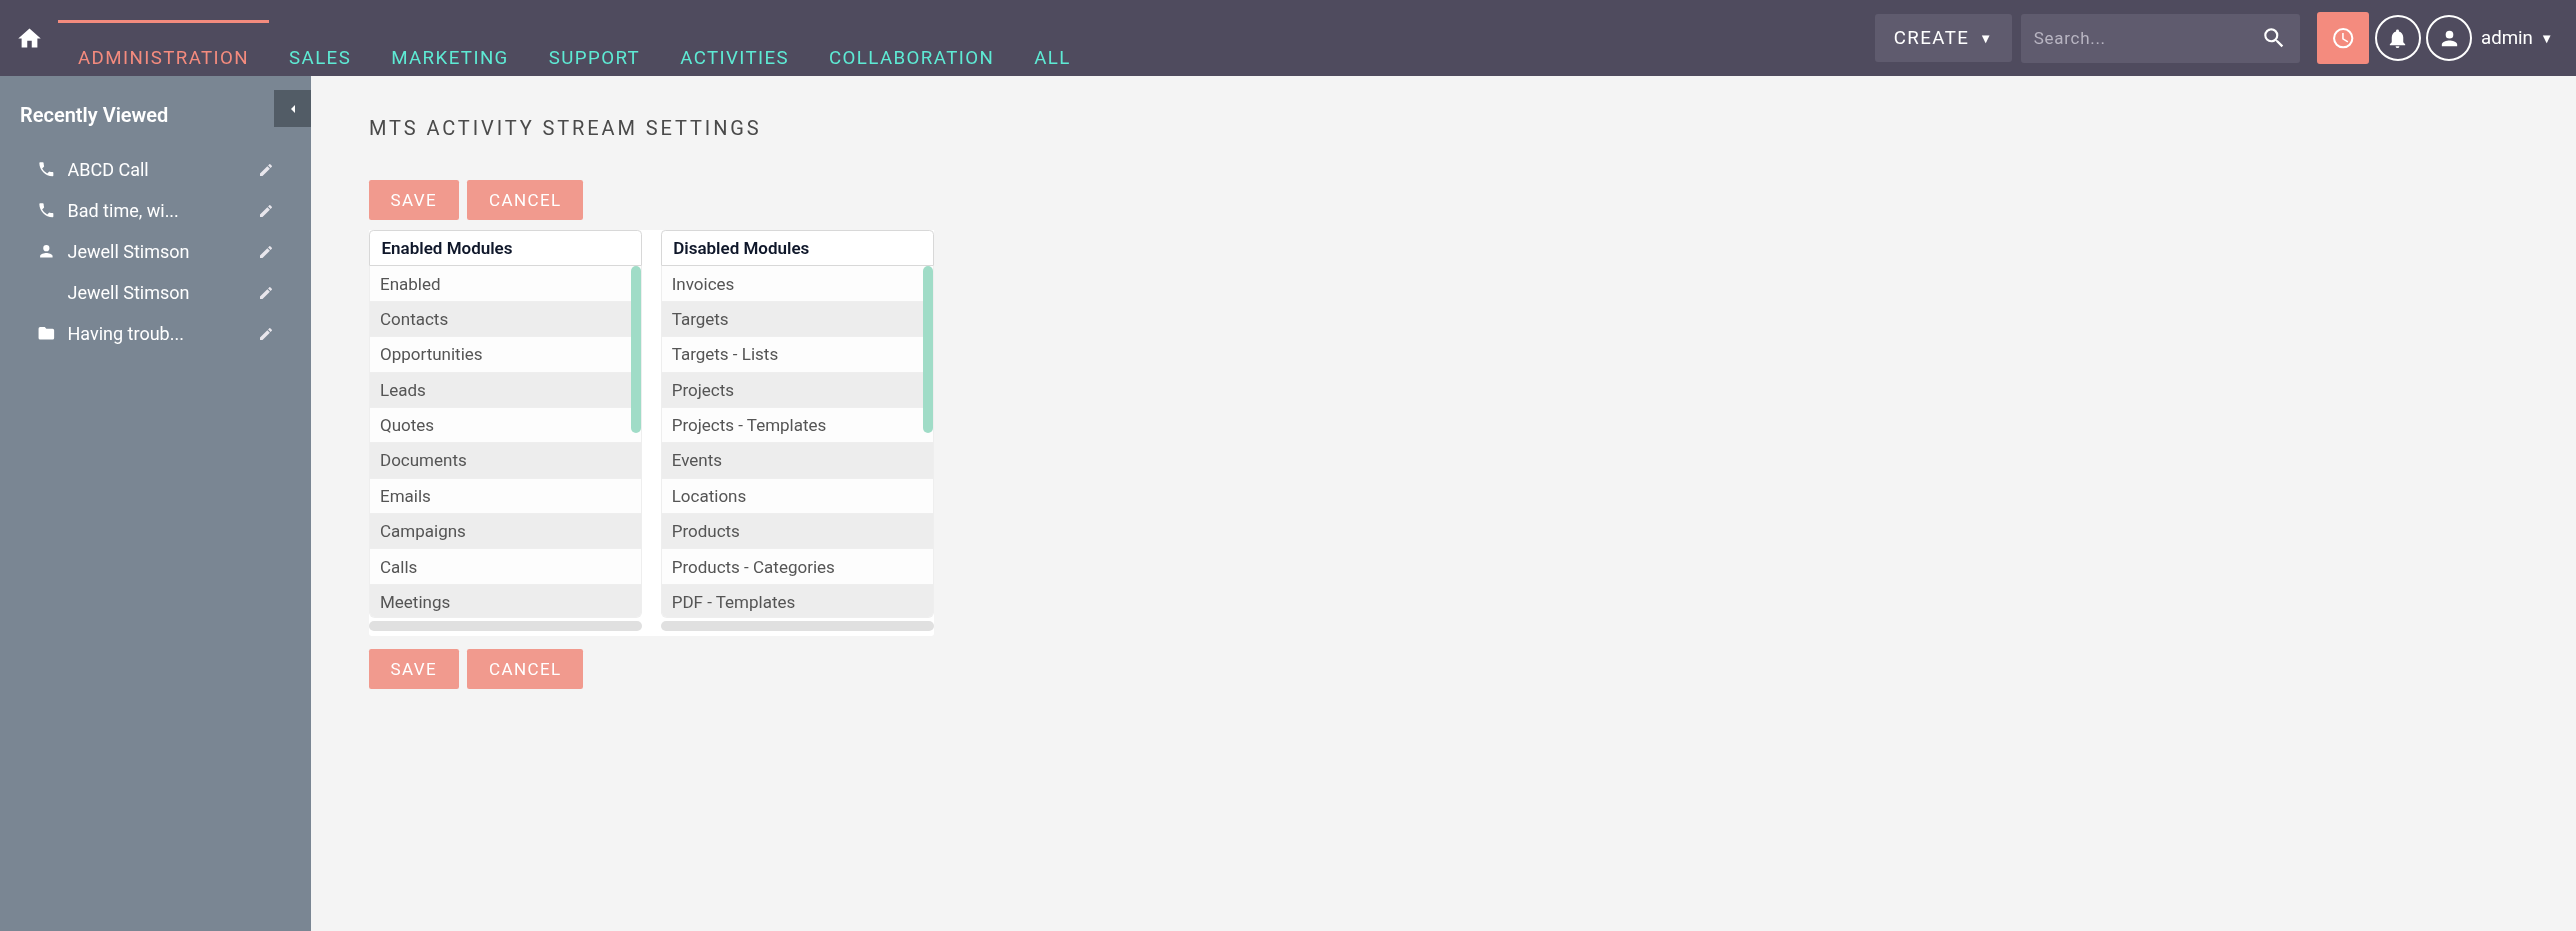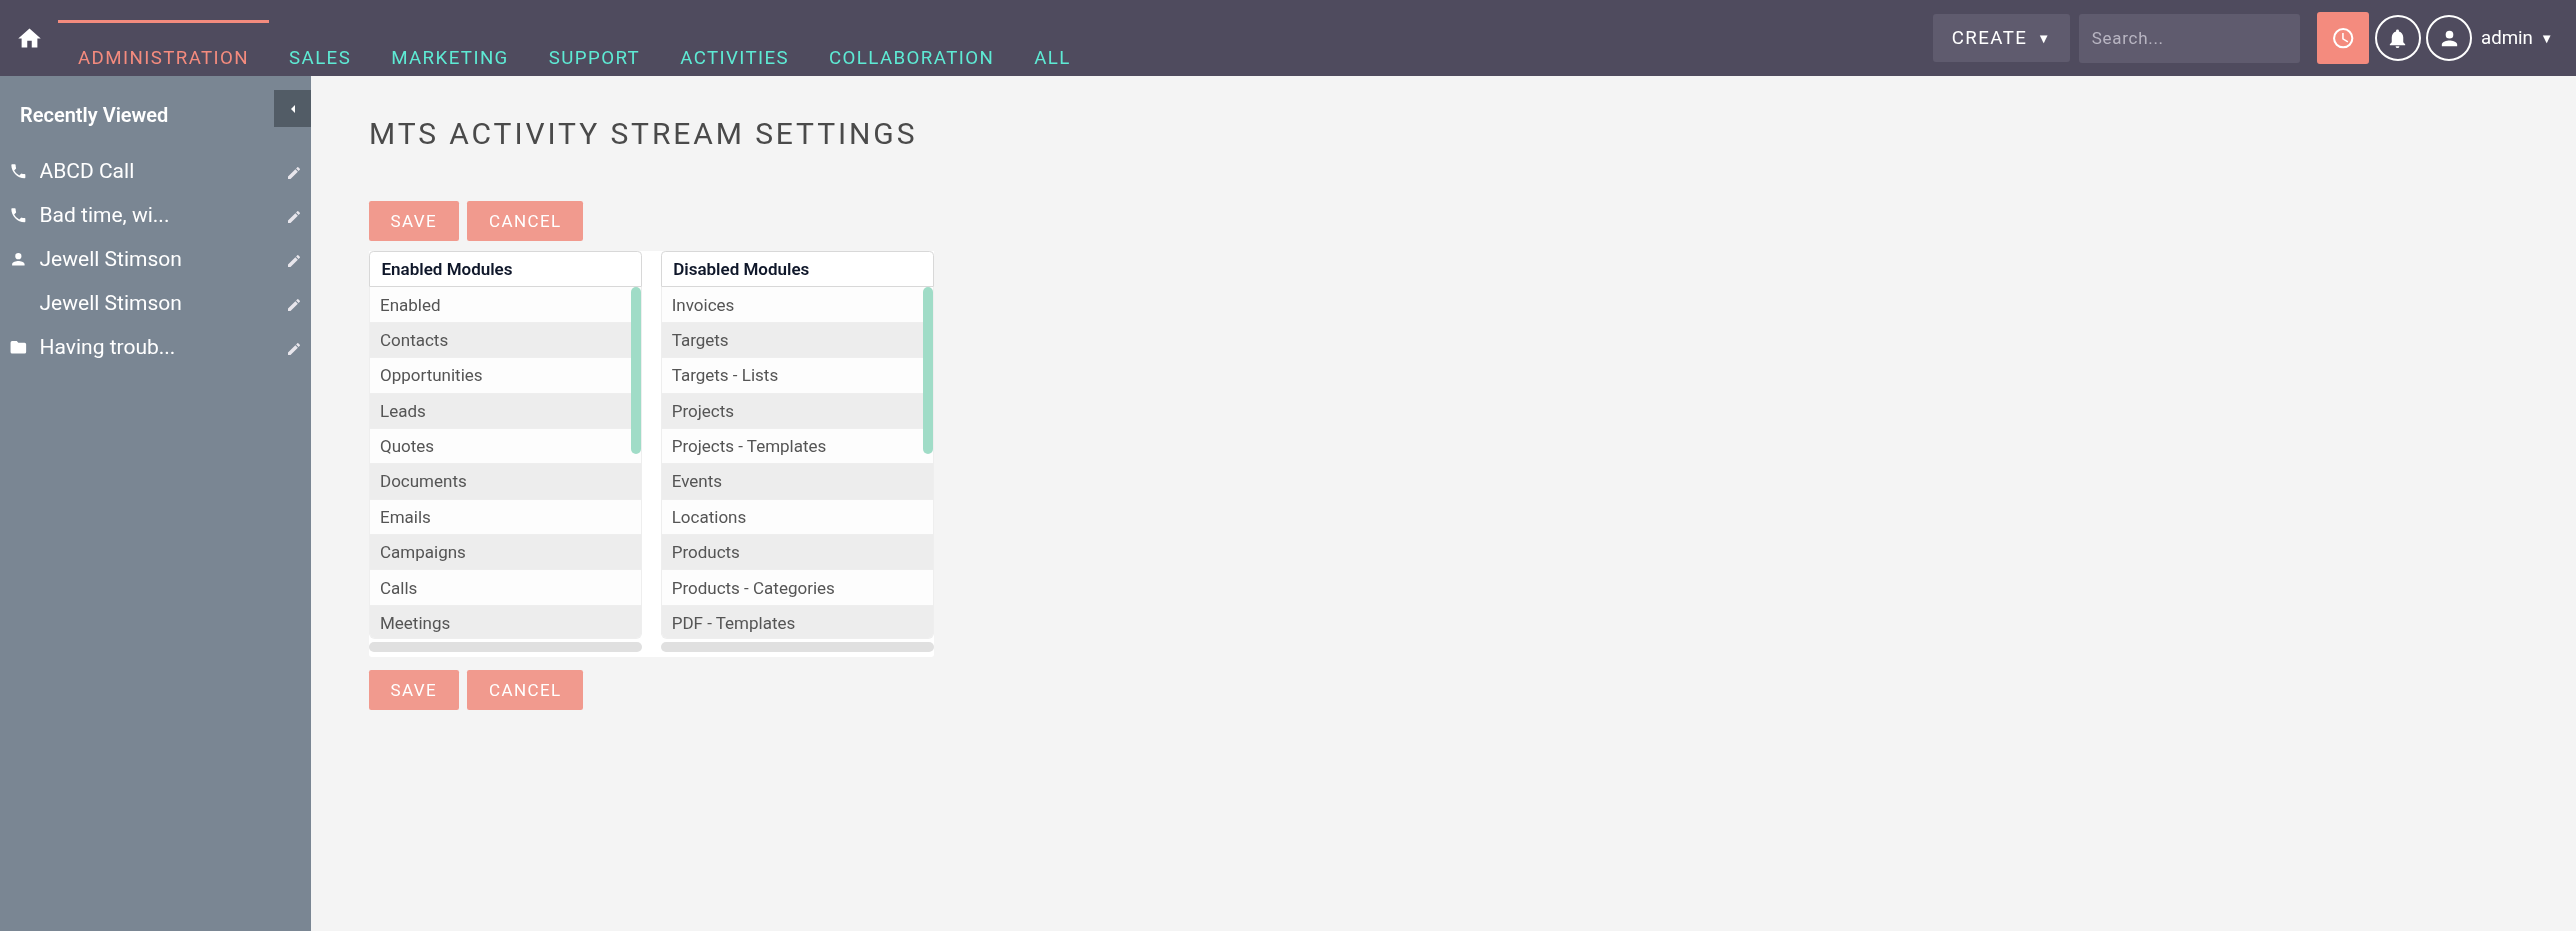--- a/index.html
+++ b/index.html
@@ -62,21 +62,21 @@
   }
   .create-btn .caret { font-size: 13px; }
   .search-box {
     margin-left: 8.6px;
     background: #5f5b6e;
     border-radius: 2.9px;
     display: flex;
     align-items: center;
     padding: 0 13px;
     height: 49px;
-    width: 221px;
+    width: 279px;
   }
   .search-box input {
     background: transparent;
     border: none;
     outline: none;
     color: #fff;
     font-size: 17px;
     letter-spacing: 0.7px;
     flex: 1;
   }
@@ -140,43 +140,43 @@
     height: 37px;
     display: flex;
     align-items: center;
     justify-content: center;
     cursor: pointer;
   }
   .collapse-btn svg { width: 16px; height: 16px; fill: #fff; }
   .recent-item {
     display: flex;
     align-items: center;
-    padding: 10px 8px;
-    font-size: 21px;
+    padding: 10px 36px;
+    font-size: 18px;
     gap: 11.5px;
     cursor: pointer;
   }
   .recent-item .item-icon { width: 20px; height: 20px; display:flex; align-items:center; justify-content:center; }
   .recent-item .item-icon svg { width: 18.7px; height: 18.7px; fill: #fff; }
   .recent-item .item-label { flex: 1; white-space: nowrap; overflow: hidden; text-overflow: ellipsis; }
   .recent-item .edit-icon { width: 17px; height: 17px; cursor: pointer; }
   .recent-item .edit-icon svg { width: 16px; height: 16px; fill: #e8e6ec; }
 
   
   .main {
     flex: 1;
     background: #f4f4f4;
     padding: 40px 58px;
   }
   .page-title {
-    font-size: 30px;
+    font-size: 20px;
     letter-spacing: 2.9px;
     color: #4a4a4a;
     font-weight: 400;
-    margin-bottom: 50px;
+    margin-bottom: 40px;
   }
   .btn-row { display: flex; gap: 8.6px; margin-bottom: 10px; }
   .btn {
     padding: 10px 21.6px;
     font-size: 17px;
     letter-spacing: 1.4px;
     color: #fff;
     border: none;
     cursor: pointer;
     border-radius: 2.2px;

